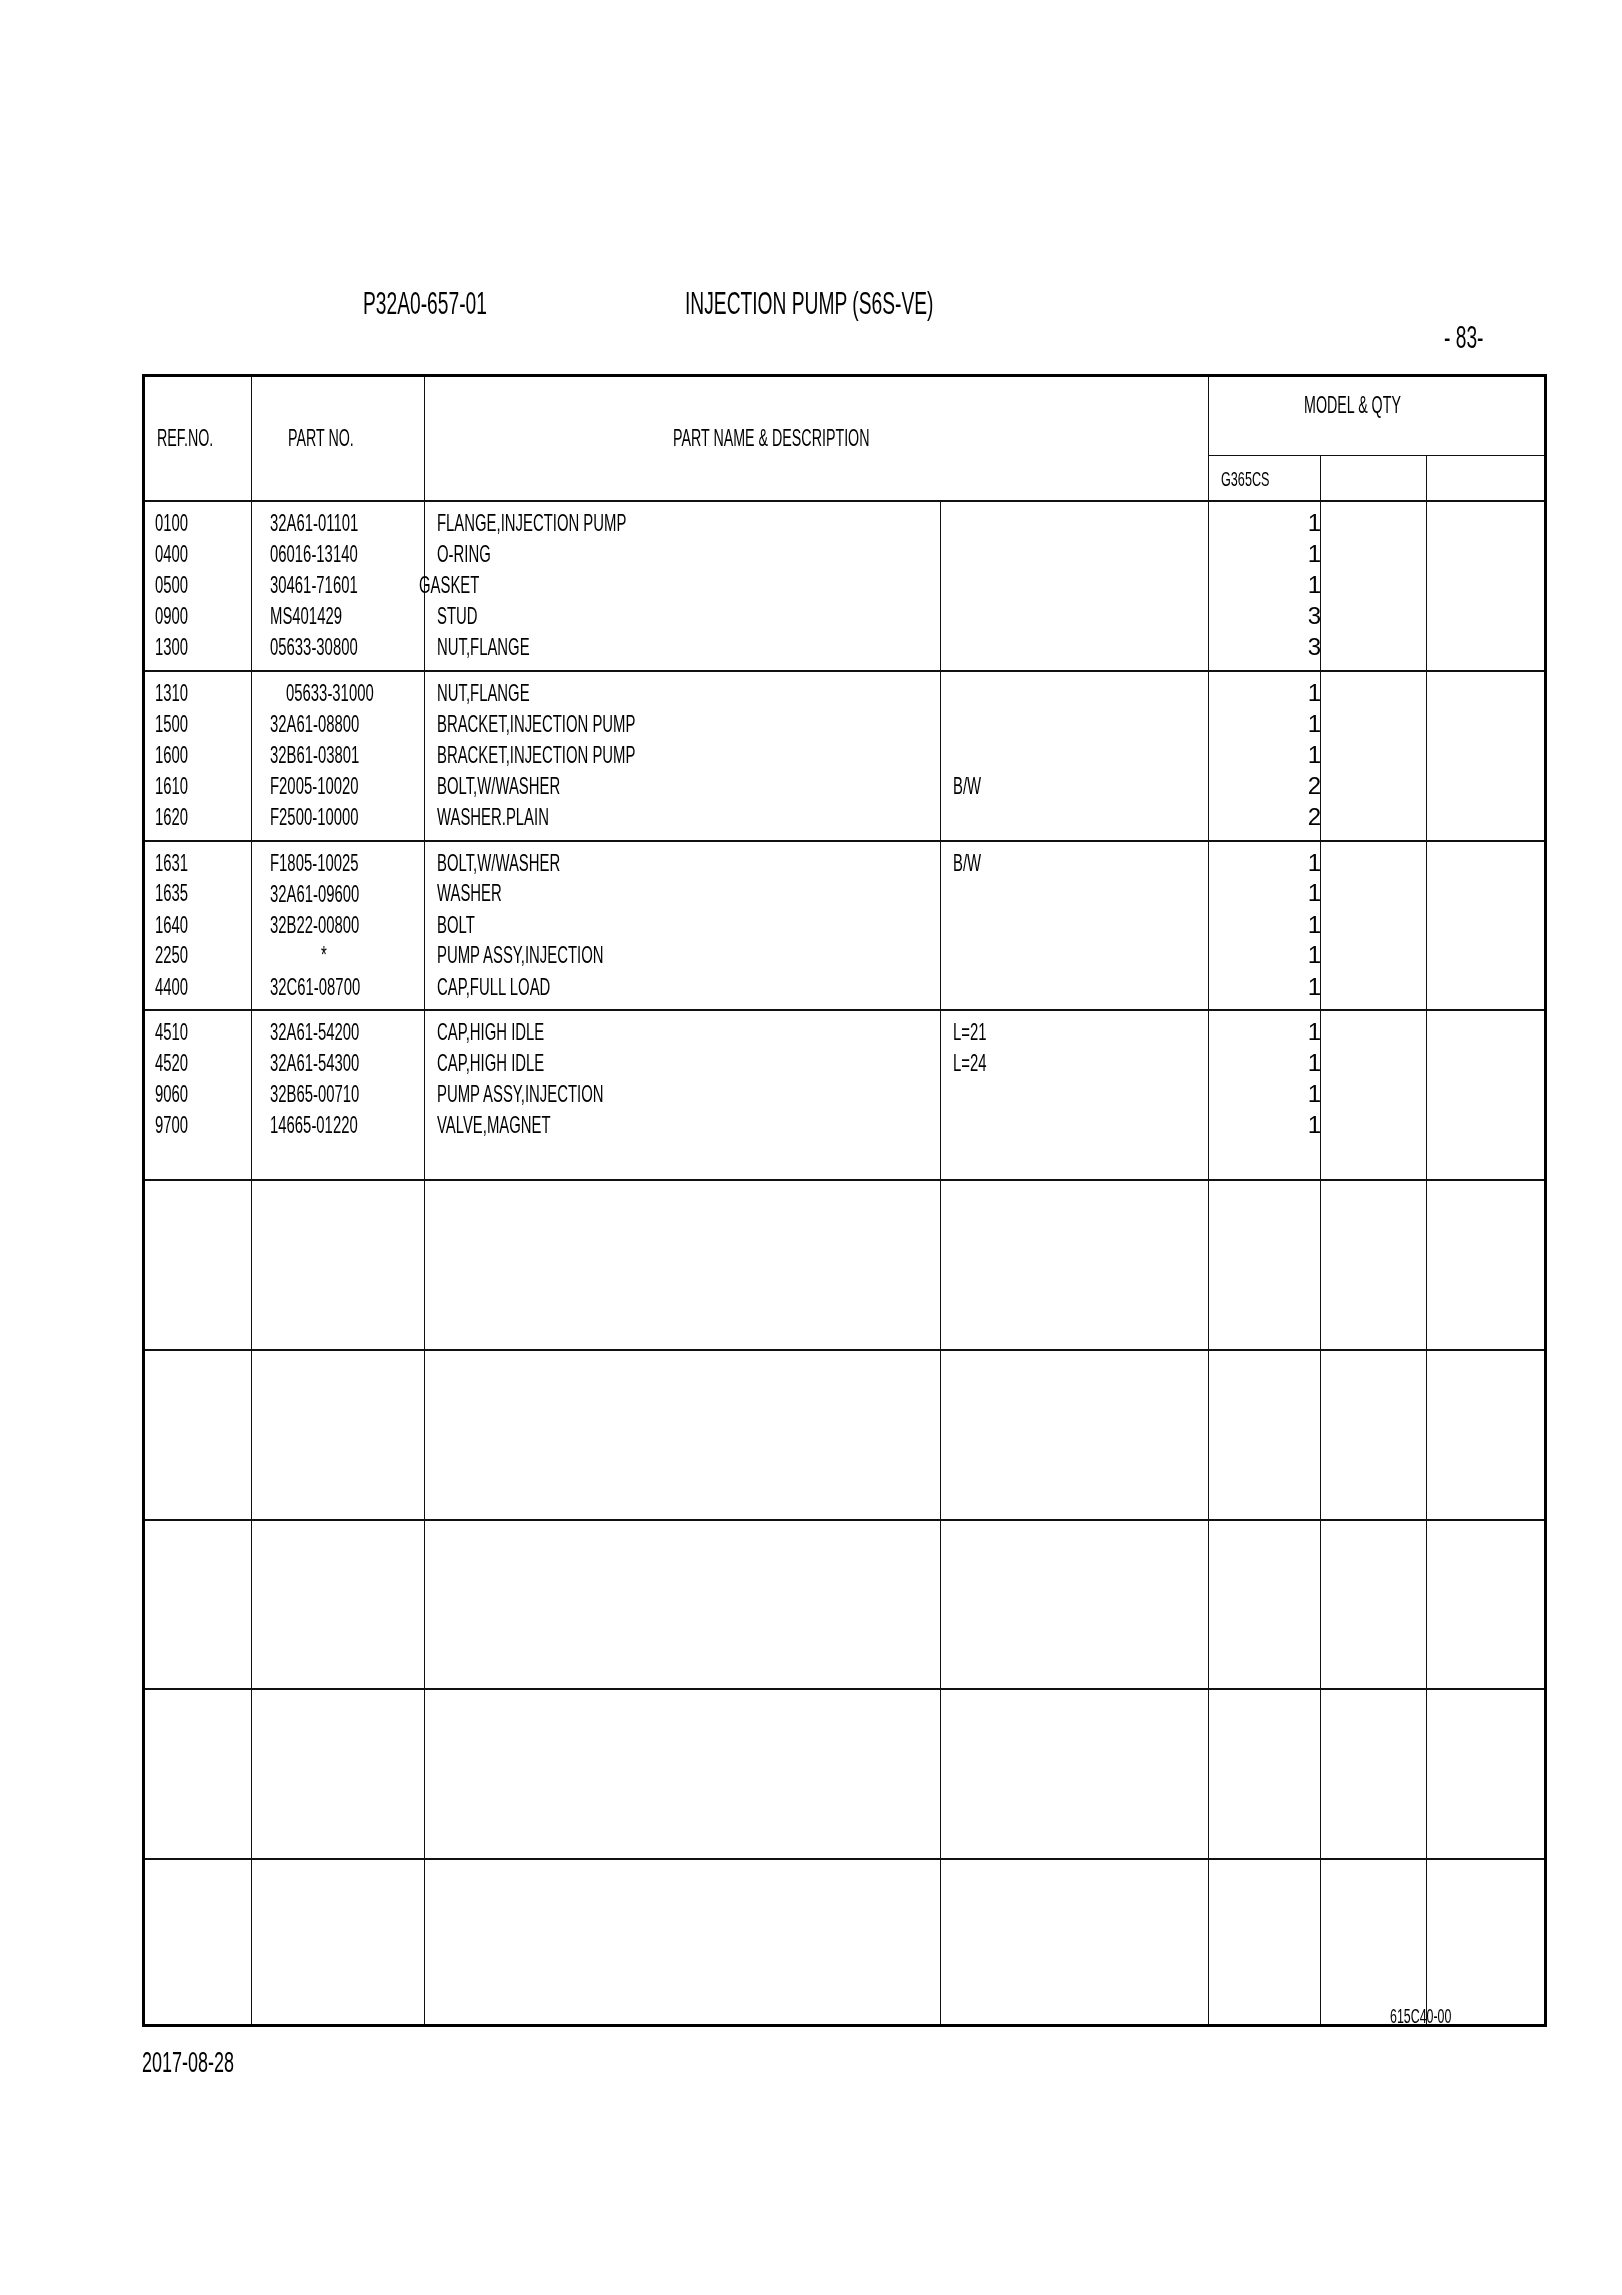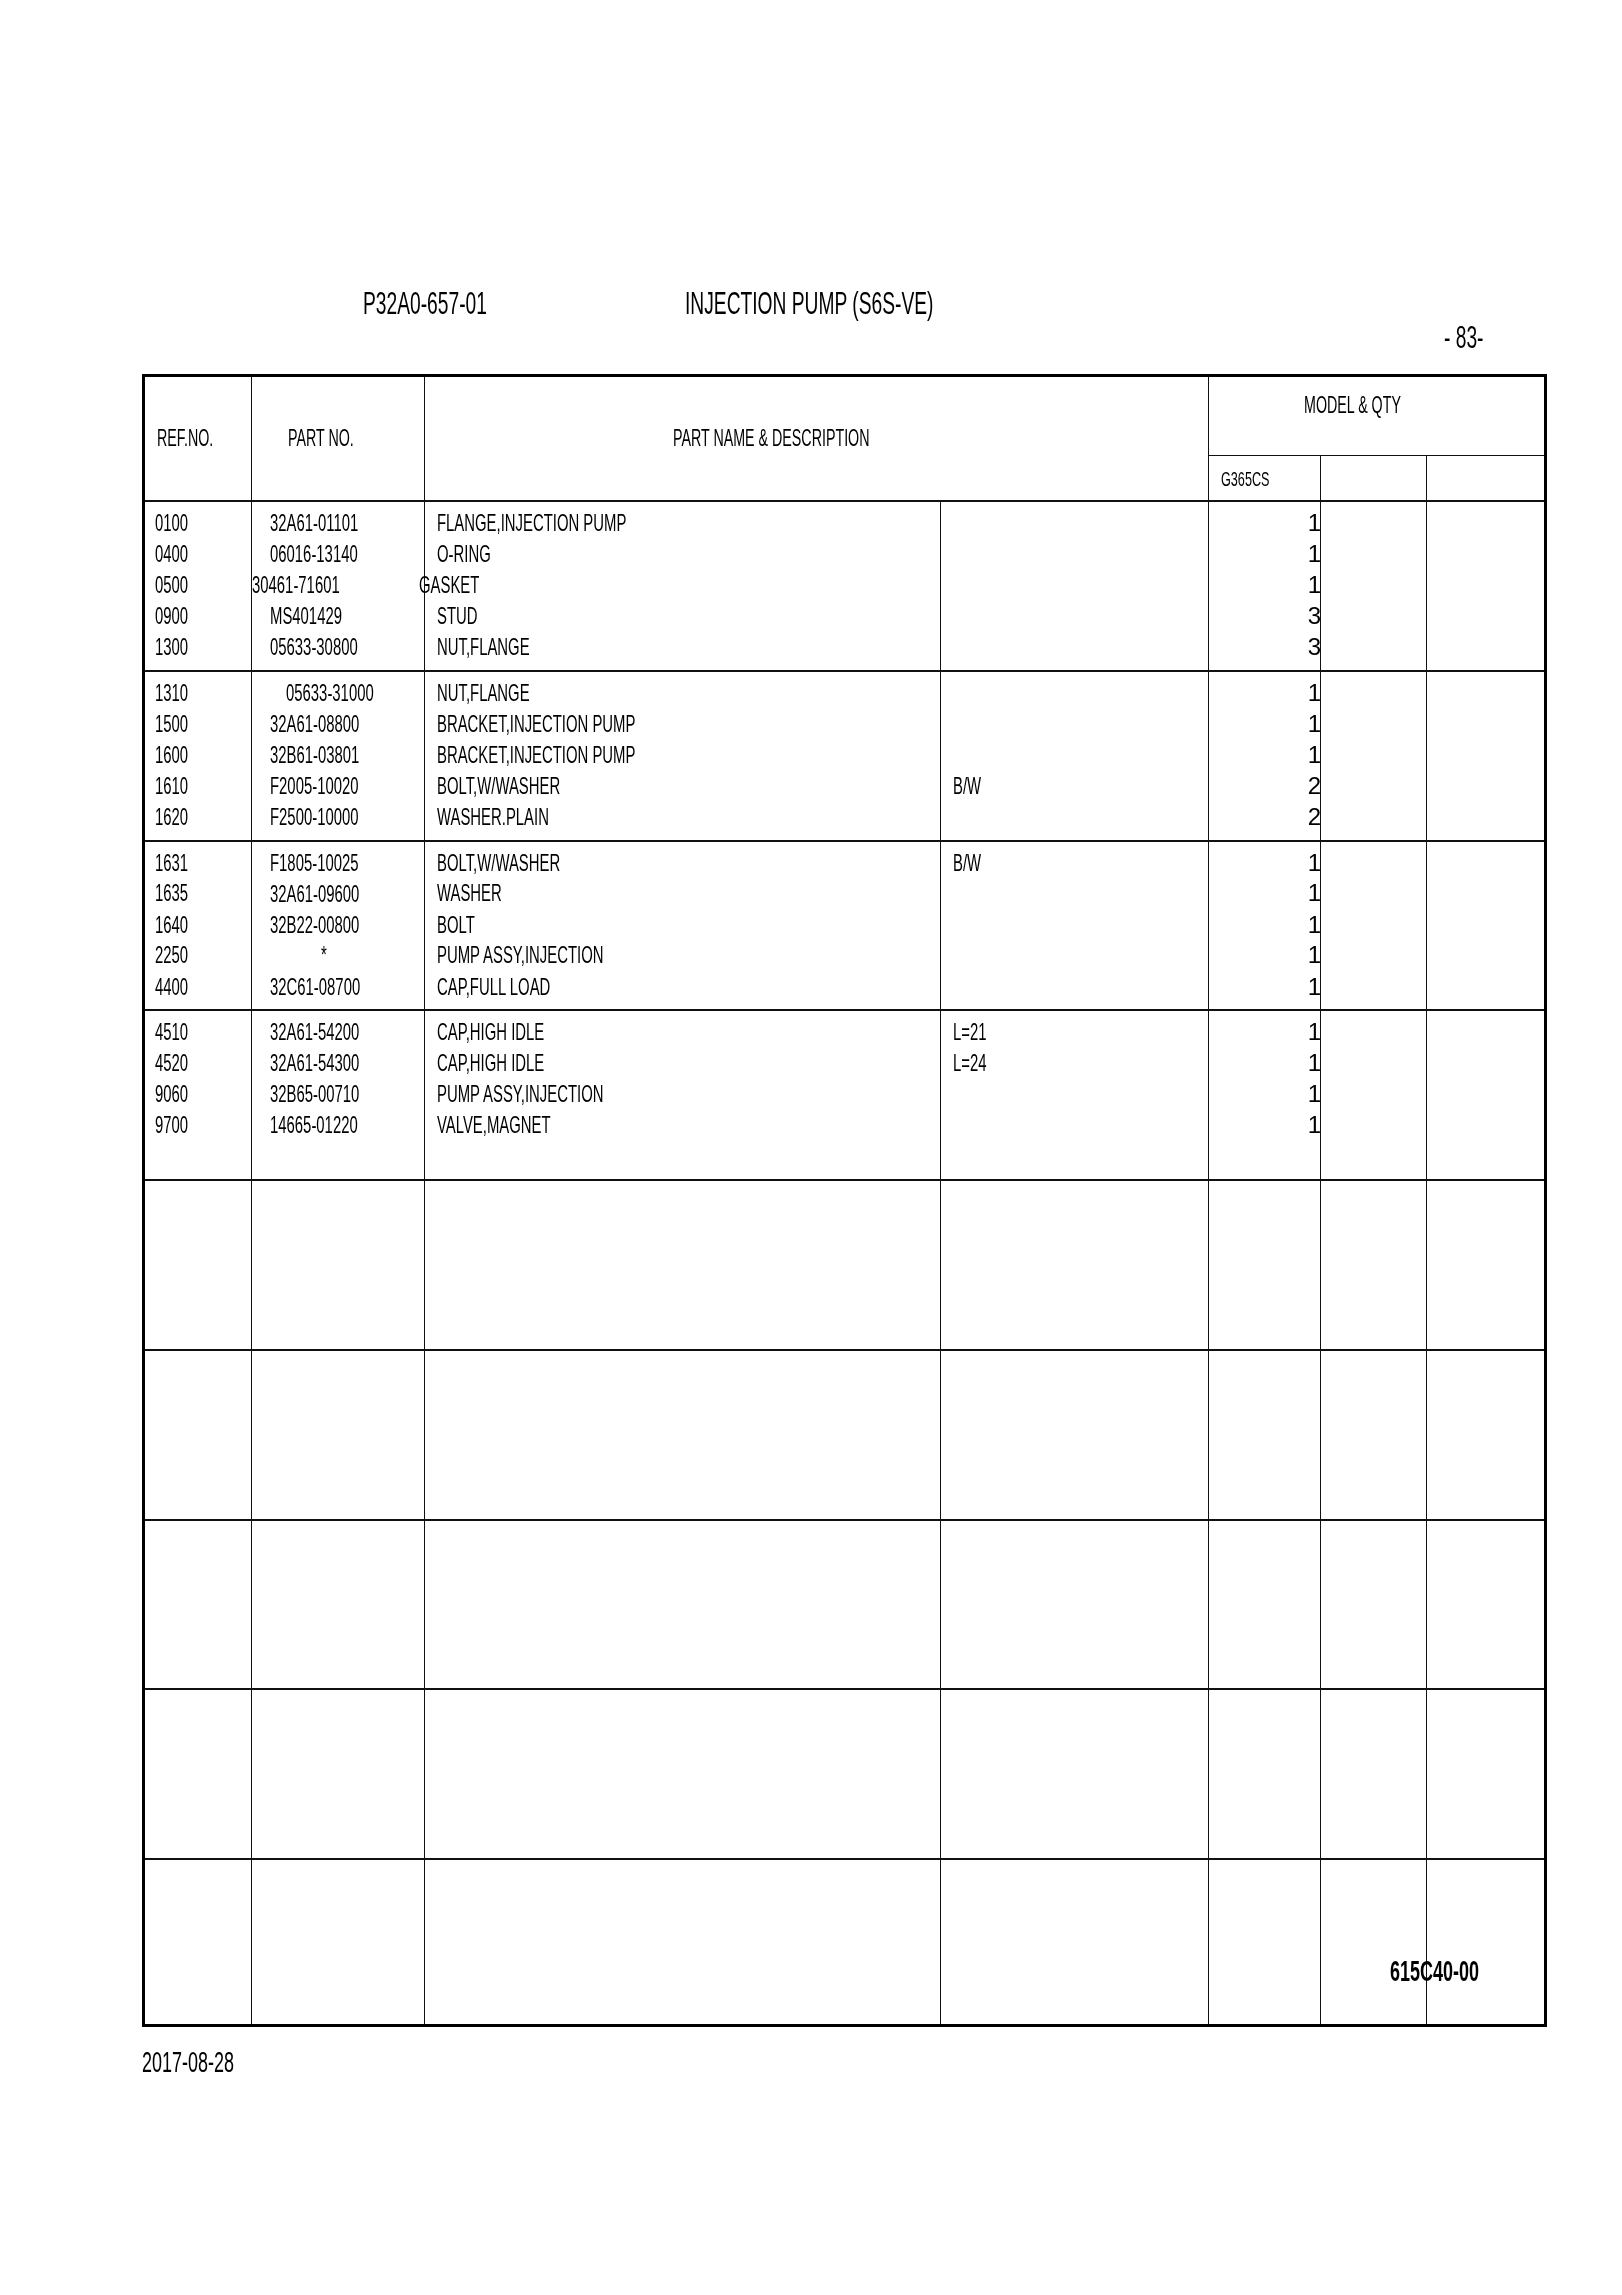--- a/index.html
+++ b/index.html
@@ -21,21 +21,21 @@
   .vline { position: absolute; top: 0; bottom: 0; width: 0; border-left: 1.7px solid #111; }
   .hline { position: absolute; left: 0; right: 0; height: 0; border-top: 2px solid #111; }
   .hline-partial { position: absolute; height: 0; border-top: 1.7px solid #111; }
   .vline-partial { position: absolute; width: 0; border-left: 1.7px solid #111; }
 
   .hdr { position: absolute; font-size: 23px; line-height: 27px; }
   .cell { position: absolute; font-size: 24px; line-height: 31px; white-space: nowrap; }
   .qty { position: absolute; font-size: 24px; line-height: 31px; text-align: right; width: 41px; }
 
   .footer-date { left: 142px; top: 2045px; font-size: 29px; line-height: 34px; }
-  .footer-code { left: 1390px; top: 1954px; font-size: 29px; line-height: 34px; font-weight: bold; }
+  .footer-code { left: 1390px; top: 1999px; font-size: 20px; line-height: 34px; }
 </style>
 </head>
 <body>
 
 <div class="abs title-code"><span class="cond">P32A0-657-01</span></div>
 <div class="abs title-name"><span class="cond">INJECTION PUMP (S6S-VE)</span></div>
 <div class="abs page-no"><span class="cond">- 83-</span></div>
 
 <div class="table" id="parts-table">
 
@@ -71,21 +71,21 @@
     <div class="cell" style="left:9.5px; top:130px">
       <span class="cond">0100</span>
     </div>
     <div class="cell" style="left:9.5px; top:161px"><span class="cond">0400</span></div>
     <div class="cell" style="left:9.5px; top:192px"><span class="cond">0500</span></div>
     <div class="cell" style="left:9.5px; top:223px"><span class="cond">0900</span></div>
     <div class="cell" style="left:9.5px; top:254px"><span class="cond">1300</span></div>
 
     <div class="cell" style="left:125px; top:130px"><span class="cond">32A61-01101</span></div>
     <div class="cell" style="left:125px; top:161px"><span class="cond">06016-13140</span></div>
-    <div class="cell" style="left:107px; top:192px"><span class="cond">30461-71601</span></div>
+    <div class="cell" style="left:125px; top:192px"><span class="cond">30461-71601</span></div>
     <div class="cell" style="left:125px; top:223px"><span class="cond">MS401429</span></div>
     <div class="cell" style="left:125px; top:254px"><span class="cond">05633-30800</span></div>
 
     <div class="cell" style="left:292px; top:130px"><span class="cond">FLANGE,INJECTION PUMP</span></div>
     <div class="cell" style="left:292px; top:161px"><span class="cond">O-RING</span></div>
     <div class="cell" style="left:274px; top:192px"><span class="cond">GASKET</span></div>
     <div class="cell" style="left:292px; top:223px"><span class="cond">STUD</span></div>
     <div class="cell" style="left:292px; top:254px"><span class="cond">NUT,FLANGE</span></div>
 
     <div class="qty" style="left:1135px; top:130px"><span>1</span></div>

